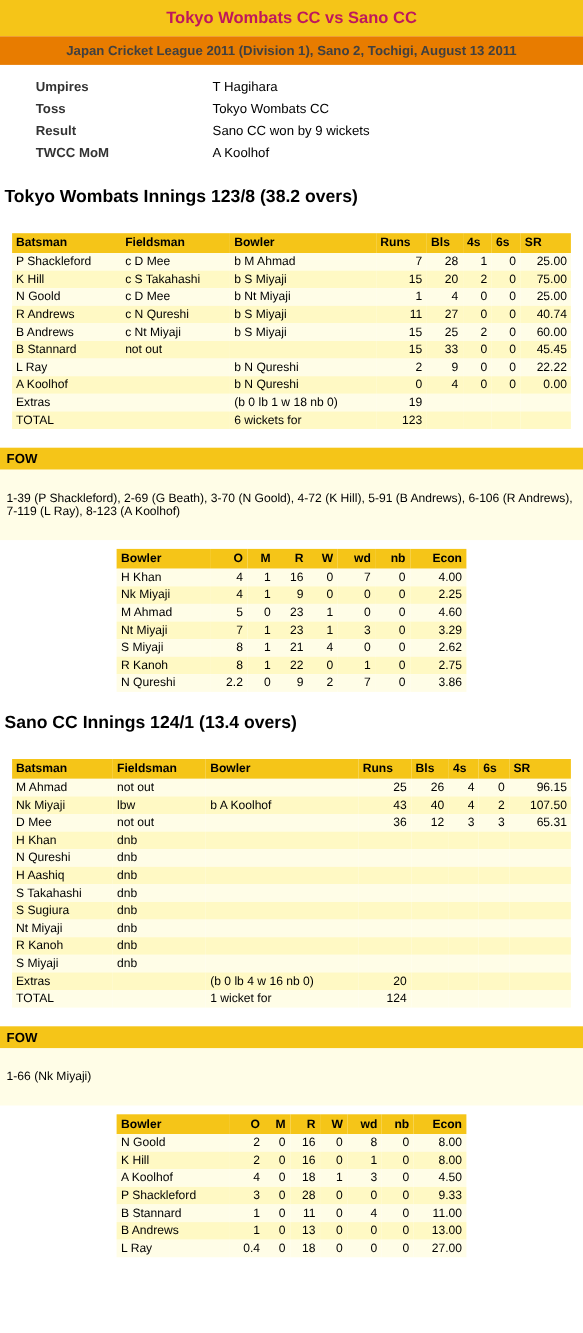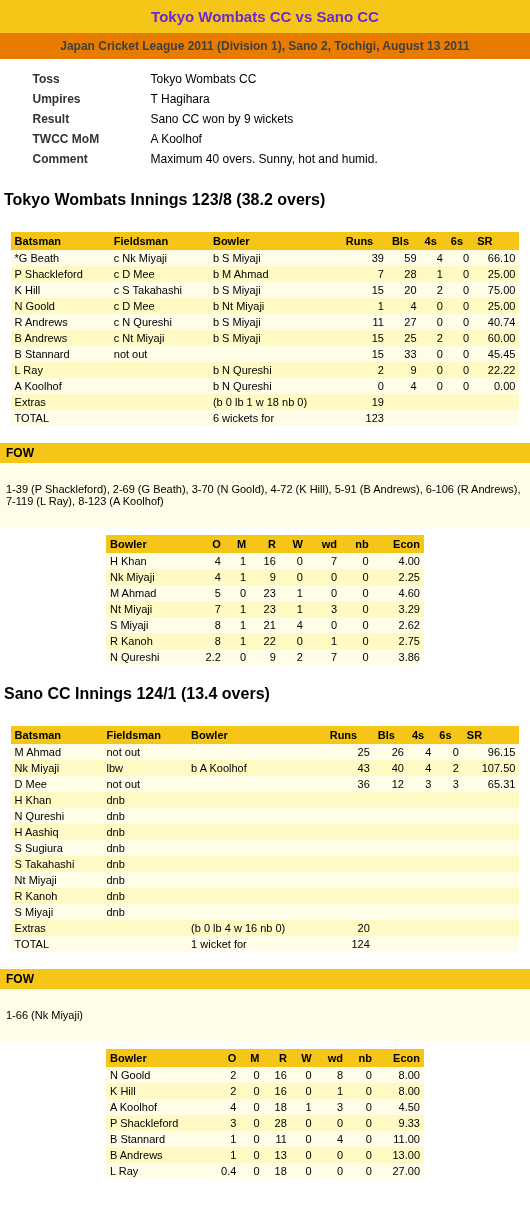--- a/index.html
+++ b/index.html
@@ -8,21 +8,21 @@
       font-size: 12px;
       background: #fff;
       width: 530px;
     }
     .main-title {
       background: #f5c518;
       text-align: center;
       font-weight: bold;
       font-size: 15px;
       padding: 8px 4px;
-      color: #6d28d9;
+      color: #be185d;
     }
     .subtitle {
       background: #e87c00;
       text-align: center;
       font-weight: bold;
       font-size: 12px;
       padding: 6px 4px;
       color: #404040;
     }
     .match-info-table {
@@ -121,68 +121,54 @@
 </head>
 <body>
 
 <div class="main-title">Tokyo Wombats CC vs Sano CC</div>
 
 <div class="subtitle">Japan Cricket League 2011 (Division 1), Sano 2, Tochigi, August 13 2011</div>
 
 <table class="match-info-table">
   <tbody>
     <tr>
+      <td>Umpires</td>
+      <td>T Hagihara</td>
+    </tr>
+    <tr>
       <td>Toss</td>
       <td>Tokyo Wombats CC</td>
     </tr>
     <tr>
-      <td>Umpires</td>
-      <td>T Hagihara</td>
-    </tr>
-    <tr>
       <td>Result</td>
       <td>Sano CC won by 9 wickets</td>
     </tr>
     <tr>
       <td>TWCC MoM</td>
       <td>A Koolhof</td>
-    </tr>
-    <tr>
-      <td>Comment</td>
-      <td>Maximum 40 overs. Sunny, hot and humid.</td>
     </tr>
   </tbody>
 </table>
 
 <div class="innings-title">Tokyo Wombats Innings 123/8 (38.2 overs)</div>
 
 <table class="innings-table">
   <thead>
     <tr>
       <th>Batsman</th>
       <th>Fieldsman</th>
       <th colspan="2">Bowler</th>
       <th class="num">Runs</th>
       <th class="num">Bls</th>
       <th class="num">4s</th>
       <th class="num">6s</th>
       <th class="num">SR</th>
     </tr>
   </thead>
   <tbody id="innings1-body">
-  <tr>
-    <td>*G Beath</td>
-    <td>c Nk Miyaji</td>
-    <td colspan="2">b S Miyaji</td>
-    <td class="num">39</td>
-    <td class="num">59</td>
-    <td class="num">4</td>
-    <td class="num">0</td>
-    <td class="num">66.10</td>
-  </tr>
       <tr>
     <td>P Shackleford</td>
     <td>c D Mee</td>
     <td colspan="2">b M Ahmad</td>
     <td class="num">7</td>
     <td class="num">28</td>
     <td class="num">1</td>
     <td class="num">0</td>
     <td class="num">25.00</td>
   </tr>
@@ -439,31 +425,31 @@
     <td>H Aashiq</td>
     <td>dnb</td>
     <td colspan="2"></td>
     <td class="num"></td>
     <td class="num"></td>
     <td class="num"></td>
     <td class="num"></td>
     <td class="num"></td>
   </tr>
       <tr>
+    <td>S Takahashi</td>
+    <td>dnb</td>
+    <td colspan="2"></td>
+    <td class="num"></td>
+    <td class="num"></td>
+    <td class="num"></td>
+    <td class="num"></td>
+    <td class="num"></td>
+  </tr>
+      <tr>
     <td>S Sugiura</td>
-    <td>dnb</td>
-    <td colspan="2"></td>
-    <td class="num"></td>
-    <td class="num"></td>
-    <td class="num"></td>
-    <td class="num"></td>
-    <td class="num"></td>
-  </tr>
-      <tr>
-    <td>S Takahashi</td>
     <td>dnb</td>
     <td colspan="2"></td>
     <td class="num"></td>
     <td class="num"></td>
     <td class="num"></td>
     <td class="num"></td>
     <td class="num"></td>
   </tr>
       <tr>
     <td>Nt Miyaji</td>

